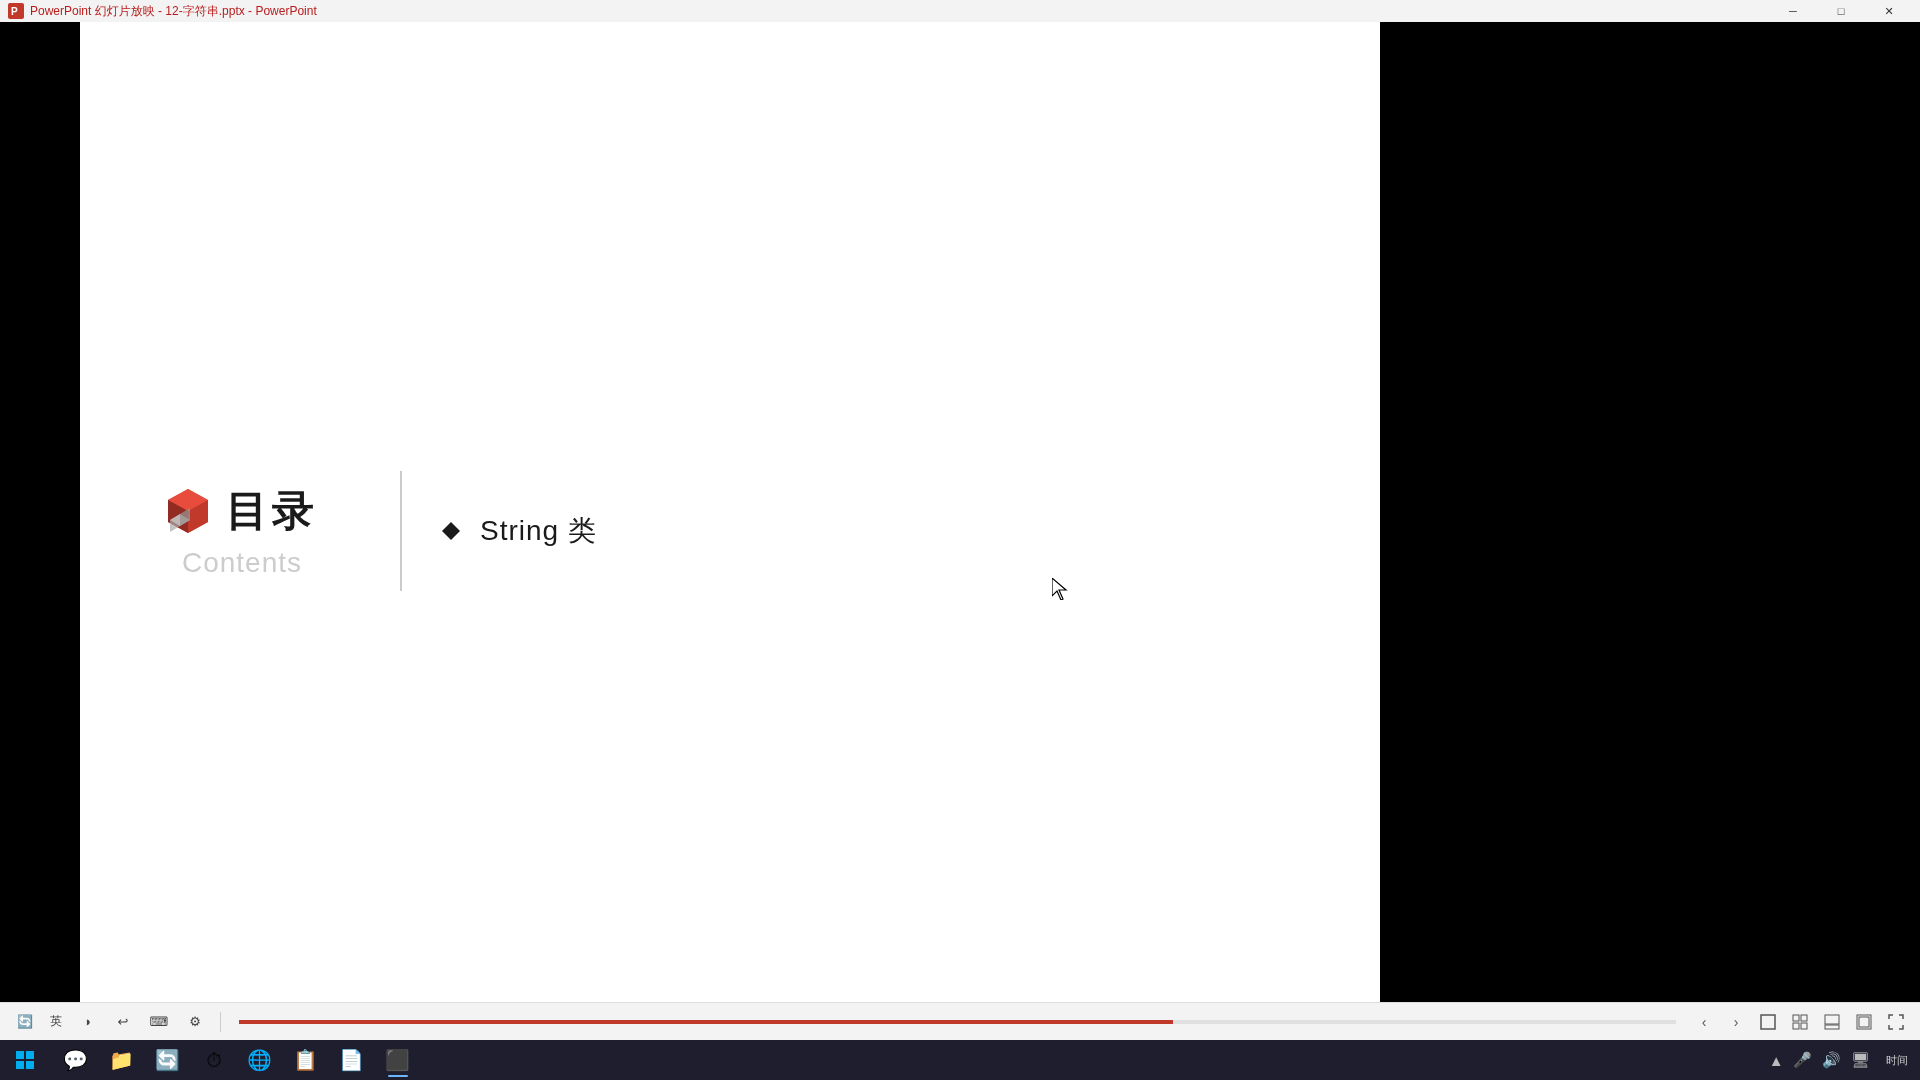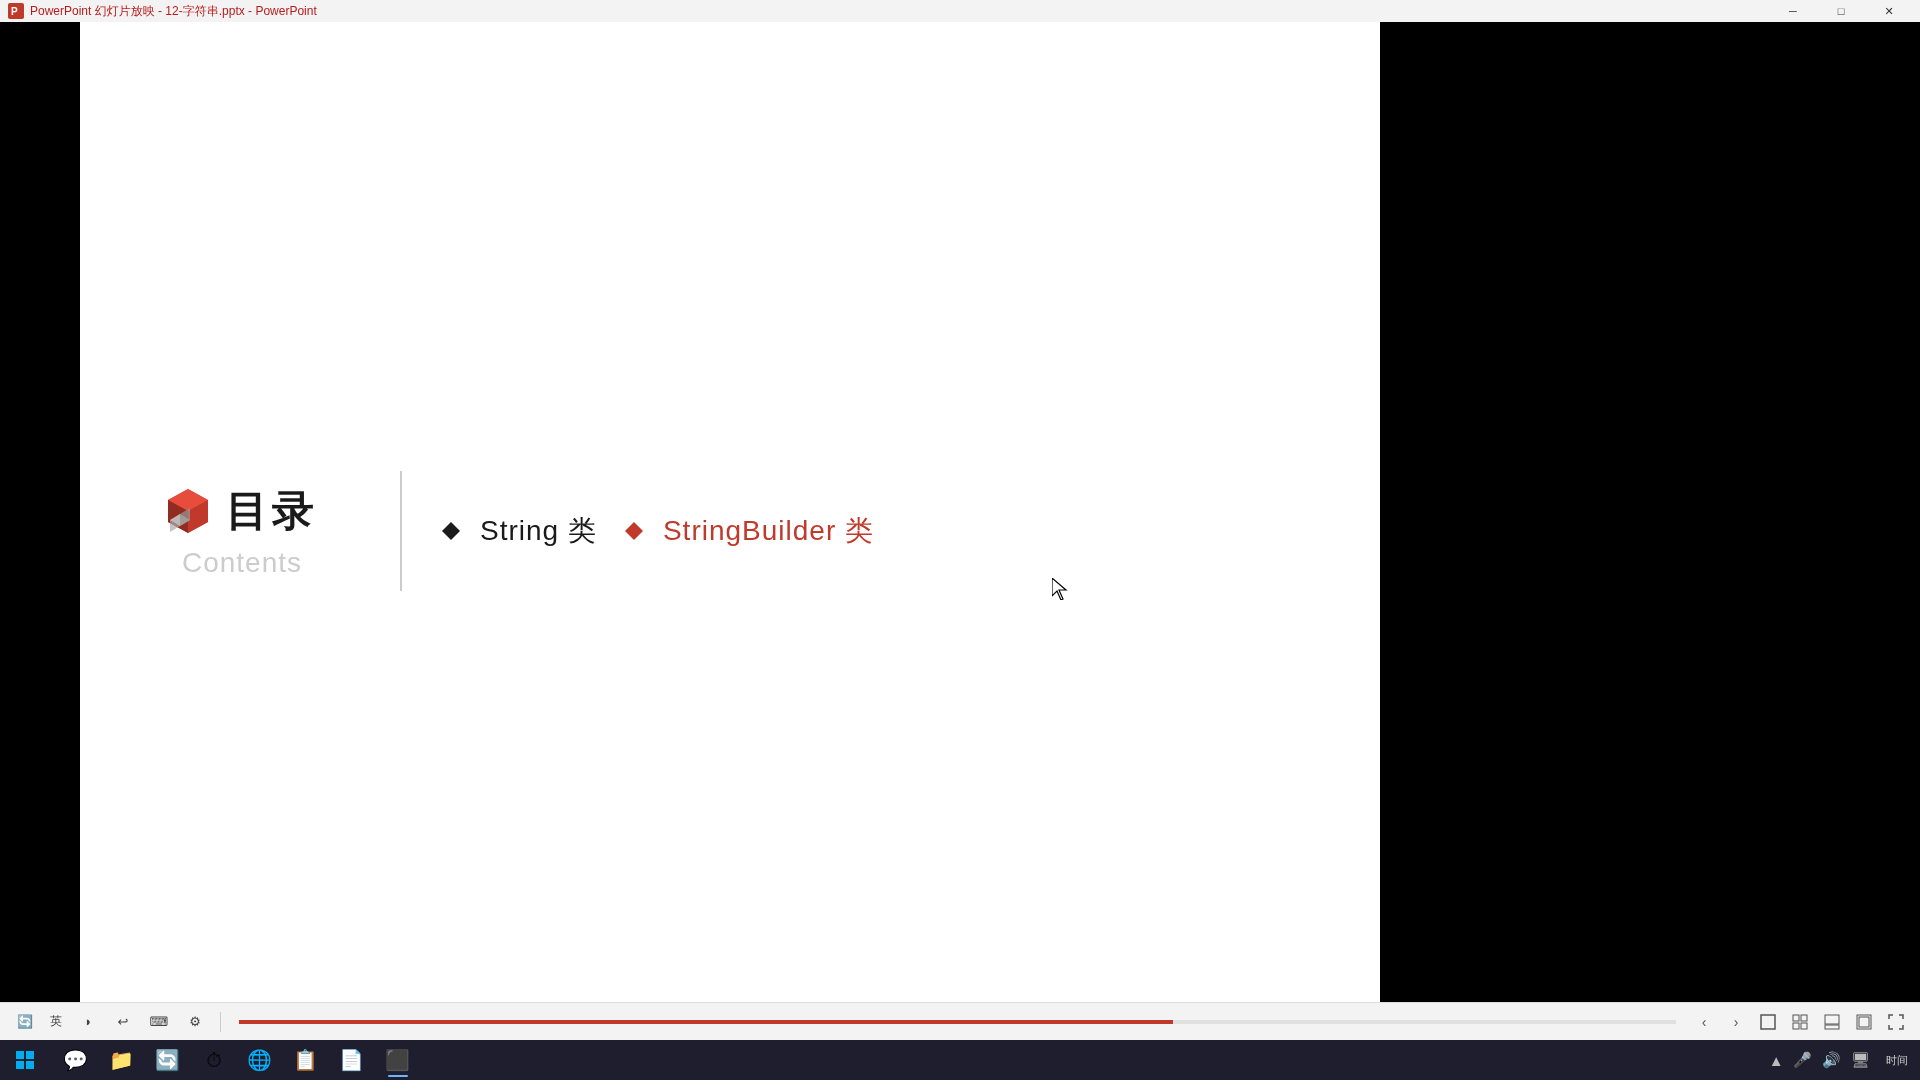--- a/index.html
+++ b/index.html
@@ -142,21 +142,21 @@
     .divider {
       width: 2px;
       background: #ccc;
       margin: 0 40px;
       align-self: stretch;
       min-height: 120px;
     }
 
     .right-section {
       display: flex;
-      flex-direction: row;
+      flex-direction: column;
       justify-content: center;
       gap: 28px;
       padding: 20px 0;
     }
 
     .content-item {
       display: flex;
       align-items: center;
       gap: 20px;
     }
@@ -373,26 +373,20 @@
 
       <div class="divider"></div>
 
       <div class="right-section">
         <div class="content-item">
           <svg class="diamond" viewBox="0 0 18 18">
             <polygon points="9,0 18,9 9,18 0,9" fill="#1a1a1a"></polygon>
           </svg>
           <span class="item-text black">String 类</span>
         </div>
-        <div class="content-item">
-          <svg class="diamond" viewBox="0 0 18 18">
-            <polygon points="9,0 18,9 9,18 0,9" fill="#c0392b"></polygon>
-          </svg>
-          <span class="item-text red">StringBuilder 类</span>
-        </div>
       </div>
     </div>
   </div>
 </div>
 
 <div class="status-bar">
   <div class="status-left">
     <button class="status-icon-btn">
       <span>🔄</span>
     </button>

